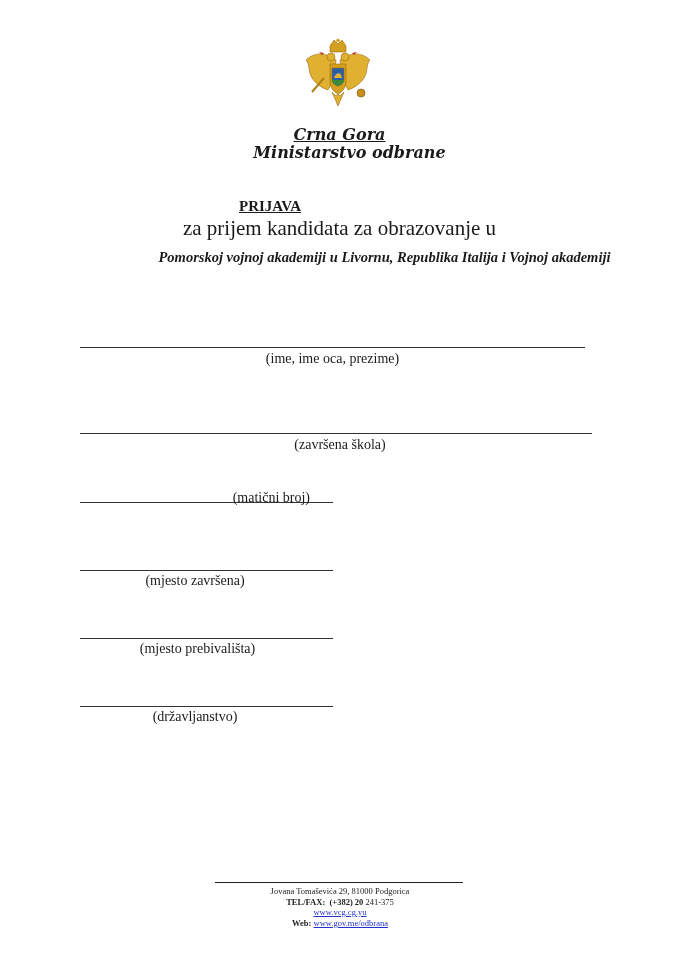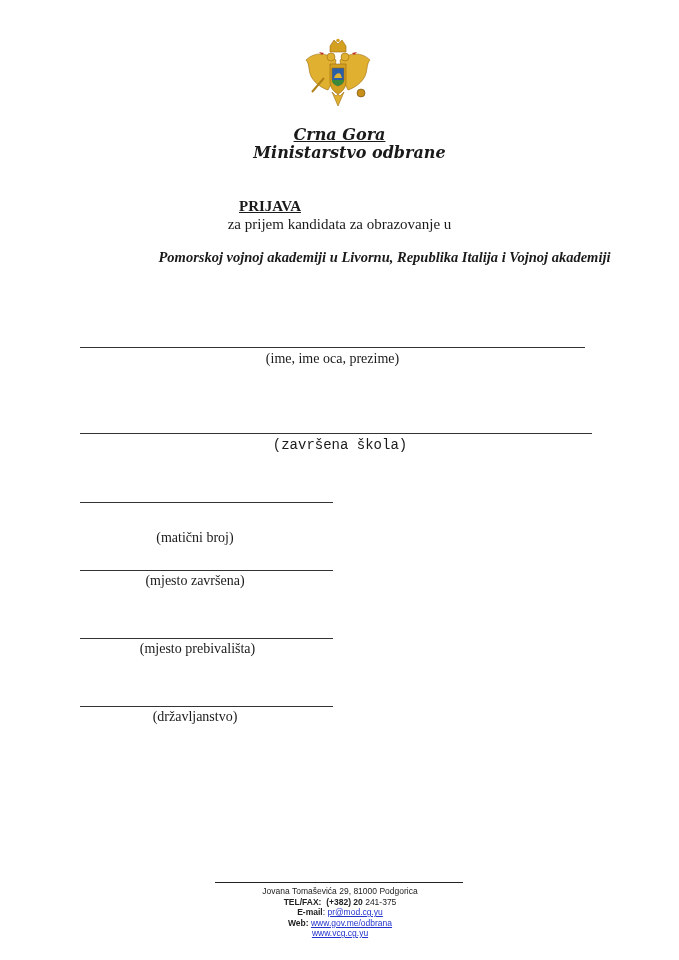--- a/index.html
+++ b/index.html
@@ -4,26 +4,26 @@
 <style>
   html, body { margin: 0; padding: 0; background: #ffffff; }
   body { width: 679px; height: 960px; position: relative; overflow: hidden; font-family: "Liberation Serif", serif; color: #1a1a1a; }
   .abs { position: absolute; }
   .center { text-align: center; }
   .crest { left: 300px; top: 38px; width: 76px; height: 76px; }
   .hdr1 { left: 0; width: 679px; top: 125px; font-family: "DejaVu Serif", serif; font-style: italic; font-weight: bold; font-size: 16px; }
   .hdr1 span { text-decoration: underline; }
   .hdr2 { left: 0; width: 699px; top: 143px; font-family: "DejaVu Serif", serif; font-style: italic; font-weight: bold; font-size: 16px; }
   .title { left: 0; width: 540px; top: 198px; font-weight: bold; font-size: 15px; text-decoration: underline; }
-  .subtitle { left: 0; width: 679px; top: 216px; font-size: 15px; }
+  .subtitle { left: 0; width: 679px; top: 216px; font-size: 21px; }
   .acad { left: 0; width: 679px; top: 248px; font-style: italic; font-weight: bold; font-size: 14.5px; line-height: 18px; padding-left: 45px; }
   .line { height: 1px; background: #333; }
   .lbl { font-size: 14px; }
   .footer-line { left: 215px; width: 248px; top: 882px; height: 1px; background: #222; }
-  .footer { left: 200px; width: 280px; top: 886px; font-family: Liberation Sans, sans-serif; font-size: 8.5px; line-height: 10.5px; text-align: center; color: #222; }
+  .footer { left: 200px; width: 280px; top: 886px; font-family: Liberation Serif, serif; font-size: 8.5px; line-height: 10.5px; text-align: center; color: #222; }
   .footer b { font-weight: bold; }
   .footer a { color: #2233cc; text-decoration: underline; }
 </style>
 </head>
 <body>
 
 <div class="abs crest">
   <svg width="76" height="76" viewBox="0 0 76 76">
 
     <path d="M30 8 L34 2 L38 6 L42 2 L46 8 L46 14 L30 14 Z" fill="#d4a020" stroke="#9a6a10" stroke-width="0.6"></path>
@@ -57,42 +57,39 @@
 <div class="abs center title">PRIJAVA</div>
 <div class="abs center subtitle">za prijem kandidata za obrazovanje u</div>
 <div class="abs center acad">
   <div>Pomorskoj vojnoj akademiji u Livornu, Republika Italija i Vojnoj akademiji</div>
 </div>
 
 <div class="abs line" style="left:80px; width:505px; top:347px;"></div>
 <div class="abs center lbl" style="left:80px; width:505px; top:351px;">(ime, ime oca, prezime)</div>
 
 <div class="abs line" style="left:80px; width:512px; top:433px;"></div>
-<div class="abs center lbl" style="left:80px; width:520px; top:437px;font-family:Liberation Mono, monospace;">(završena škola)</div>
+<div class="abs center lbl" style="left:80px; width:520px; top:437px;">(završena škola)</div>
 
 <div class="abs line" style="left:80px; width:253px; top:502px;"></div>
-<div class="abs center lbl" style="left:80px; width:230px; top:530px;">(matični broj)</div>
+<div class="abs center lbl" style="left:80px; width:230px; top:490px;text-align:right;">(matični broj)</div>
 
 <div class="abs line" style="left:80px; width:253px; top:570px;"></div>
 <div class="abs center lbl" style="left:80px; width:230px; top:573px;">(mjesto završena)</div>
 
 <div class="abs line" style="left:80px; width:253px; top:638px;"></div>
 <div class="abs center lbl" style="left:80px; width:235px; top:641px;">(mjesto prebivališta)</div>
 
 <div class="abs line" style="left:80px; width:253px; top:706px;"></div>
 <div class="abs center lbl" style="left:80px; width:230px; top:709px;">(državljanstvo)</div>
 
 <div class="abs footer-line"></div>
 <div class="abs footer">
   <div>Jovana Tomaševića 29, 81000 Podgorica</div>
   <div>
     <b>TEL/FAX:</b>&nbsp; <b>(+382) 20</b> <span>241-375</span>
   </div>
   <div>
-    <b>E-mail</b>: <a>pr@mod.cg.yu</a>
+    <a>www.vcg.cg.yu</a>
   </div>
   <div>
     <b>Web:</b> <a>www.gov.me/odbrana</a>
   </div>
-  <div>
-    <a>www.vcg.cg.yu</a>
-  </div>
 </div>
 
 </body></html>

